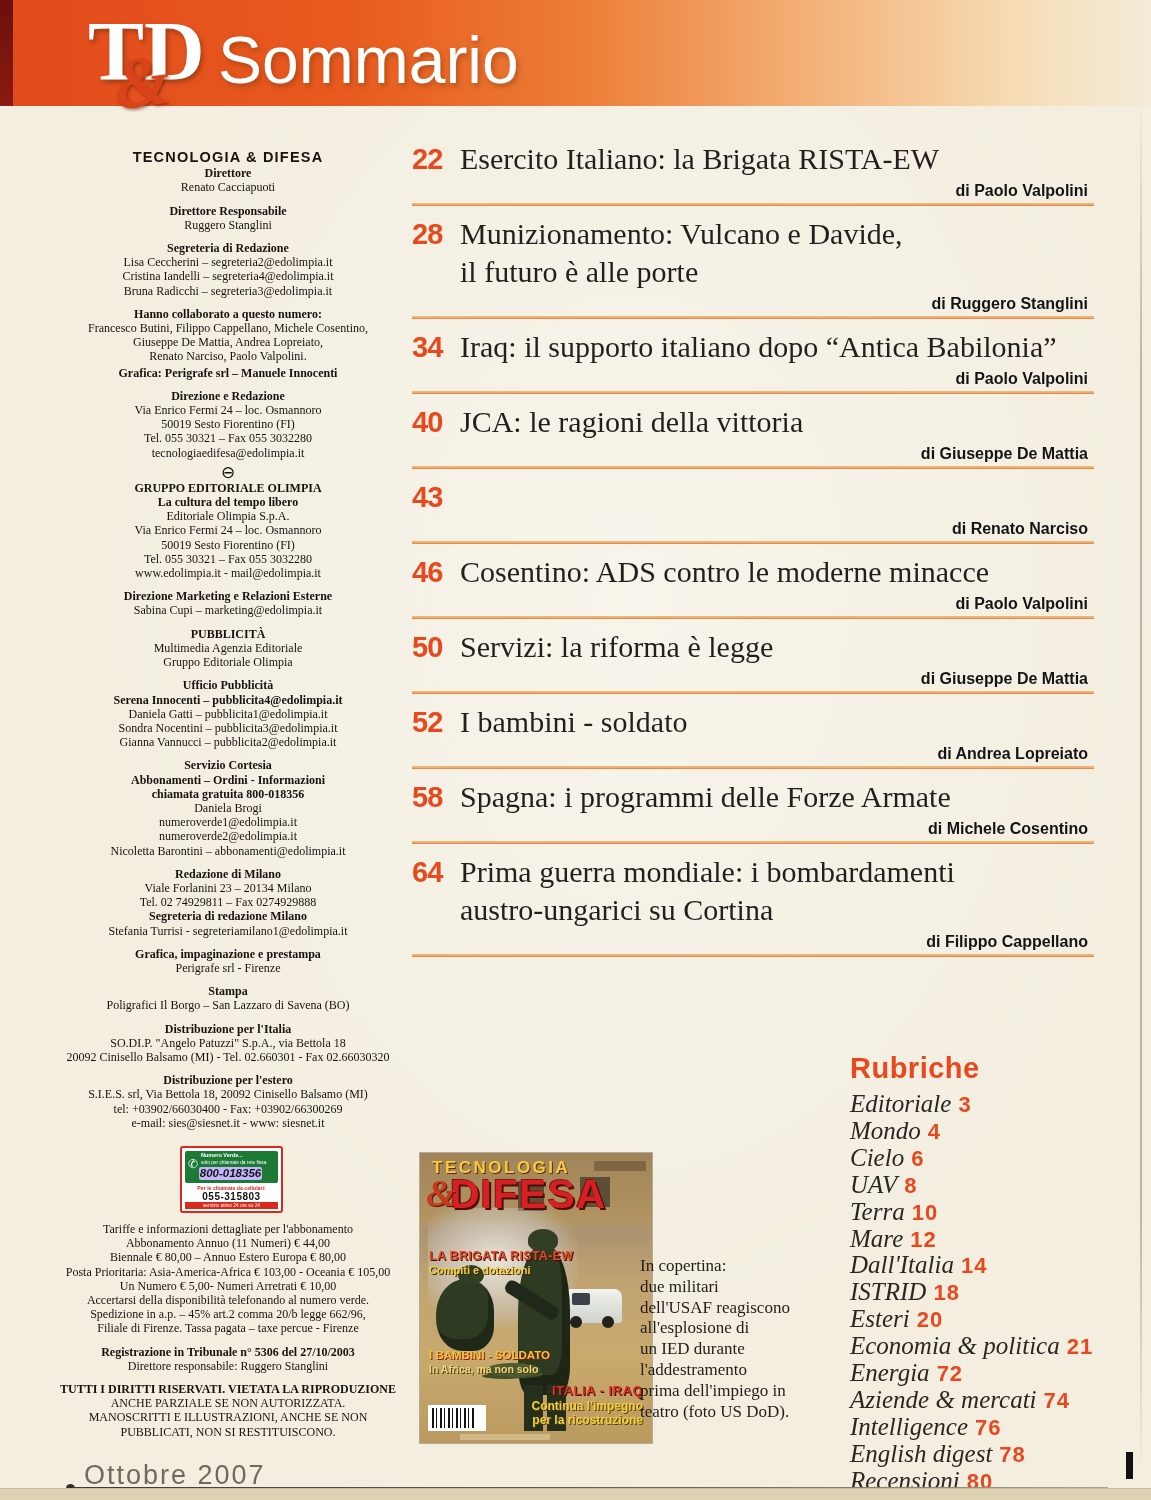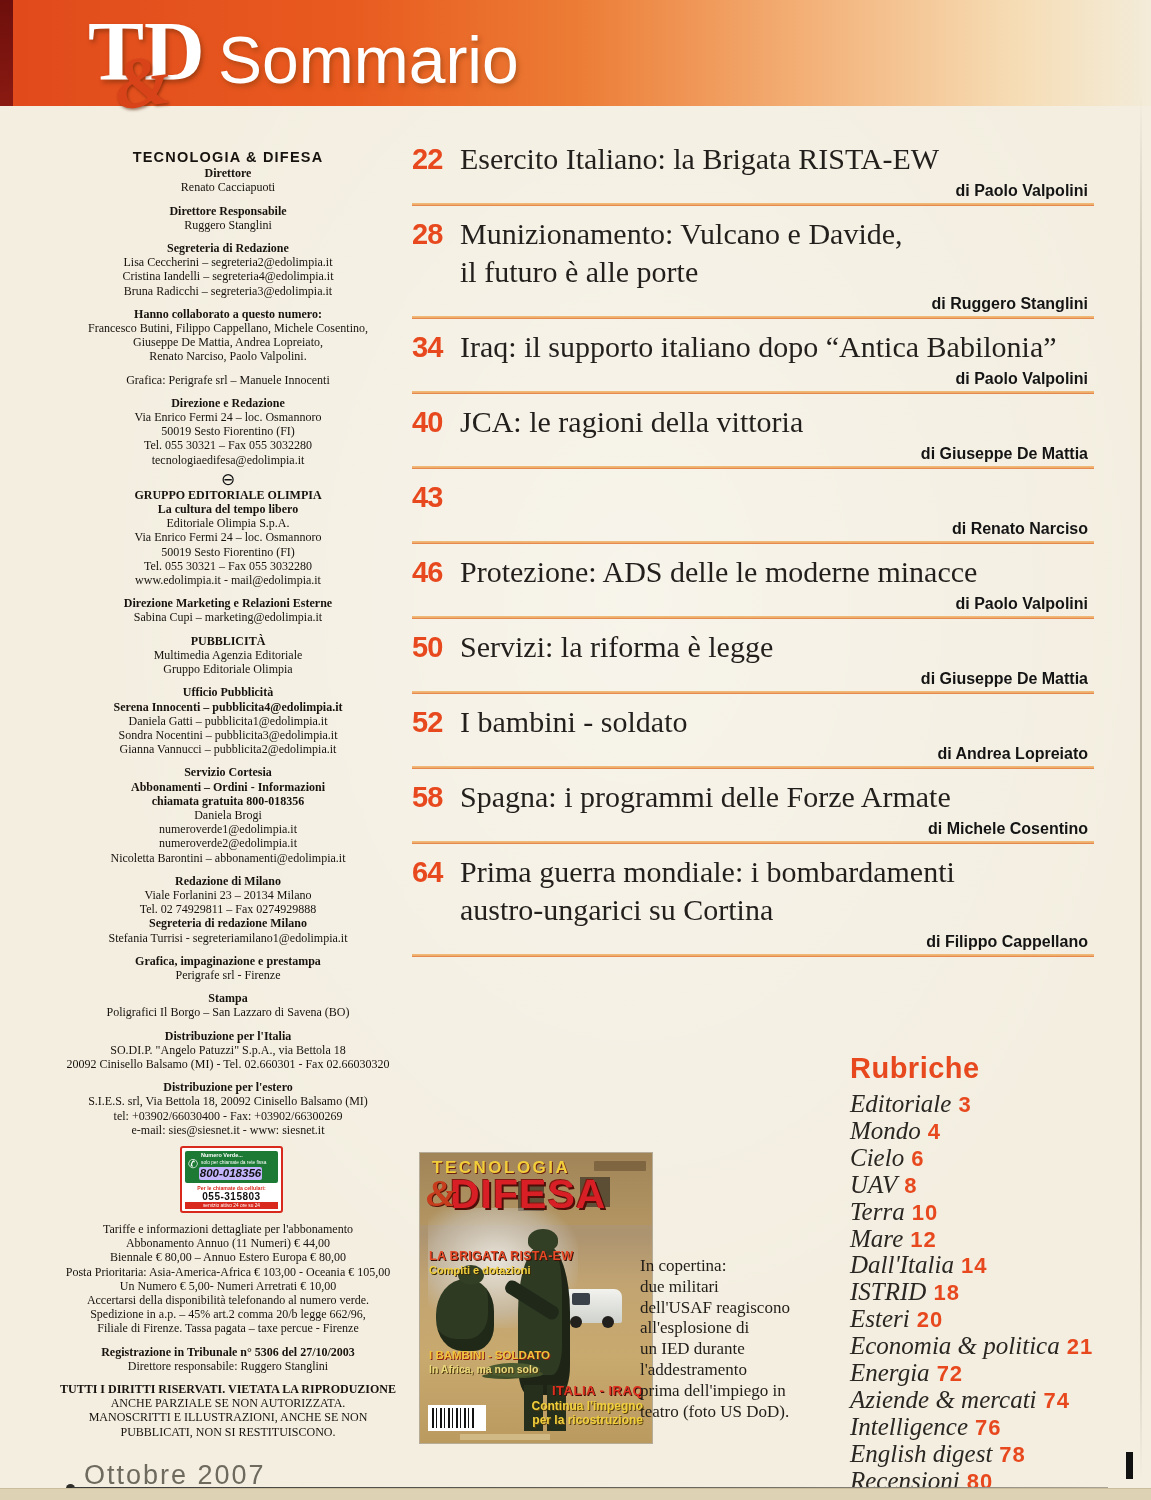--- a/index.html
+++ b/index.html
@@ -33,21 +33,21 @@
     position:absolute; left:218px; top:22px;
     font-family:"Liberation Sans",sans-serif; font-weight:400; font-size:66px; letter-spacing:0px; color:#fff;
     text-shadow:2px 3px 5px rgba(130,60,10,.5);
   }
 
   
   .mast{position:absolute; left:52px; top:150px; width:352px; text-align:center; font-size:12px; line-height:14.2px; color:#17120e;}
   .mh-line{white-space:nowrap;}
   .mh-line.brand{font-family:"Liberation Sans",sans-serif; font-weight:bold; font-size:14.5px; letter-spacing:1.2px; margin-bottom:2px;}
   .mh-line.head{font-weight:bold; margin-top:9px;}
-  .mh-line.mixhead{margin-top:9px; font-weight:normal;}
+  .mh-line.mixhead{margin-top:2px; font-weight:bold;}
   .mh-line.sub{font-weight:bold;}
   .mh-line.txtb{font-weight:bold;}
   .mh-line.glyph{margin-top:5px; font-size:17px; line-height:16px; color:#111;}
   .badge{
     position:absolute; left:180px; top:1146px; width:103px; height:67px;
     background:#fff; border:2px solid #d8291c; border-radius:3px; box-sizing:border-box;
     font-family:"Liberation Sans",sans-serif; text-align:center;
   }
   .badge-green{position:absolute; left:3px; top:3px; right:3px; height:32px; background:#1d7a35; border-radius:2px; color:#fff;}
   .badge-green .t1{font-size:5.5px; font-weight:bold; text-align:left; padding:2px 0 0 16px; line-height:5.5px;}
@@ -350,21 +350,21 @@
         <div class="toc-top">
           <span class="toc-num">43</span>
         </div>
         <div class="toc-author">di Renato Narciso</div>
         <div class="toc-rule"></div>
       </article>
 
       <article class="toc-entry">
         <div class="toc-top">
           <span class="toc-num">46</span>
-          <span class="toc-title">Protezione: ADS delle le moderne minacce</span>
+          <span class="toc-title">Cosentino: ADS contro le moderne minacce</span>
         </div>
         <div class="toc-author">di Paolo Valpolini</div>
         <div class="toc-rule"></div>
       </article>
 
       <article class="toc-entry">
         <div class="toc-top">
           <span class="toc-num">50</span>
           <span class="toc-title">Servizi: la riforma è legge</span>
         </div>

